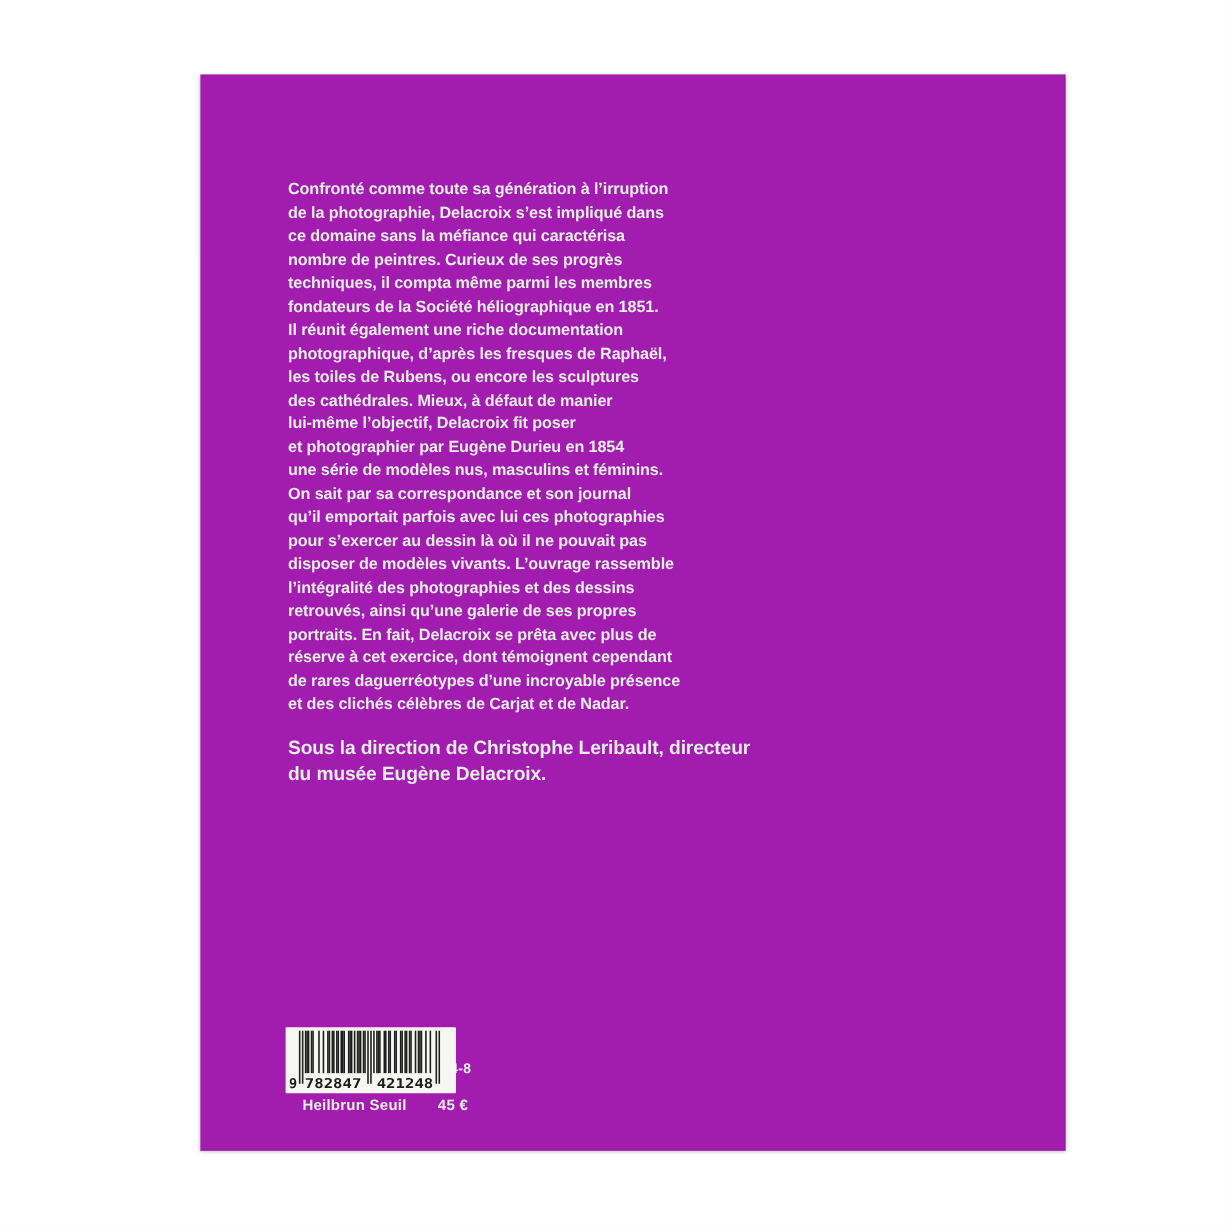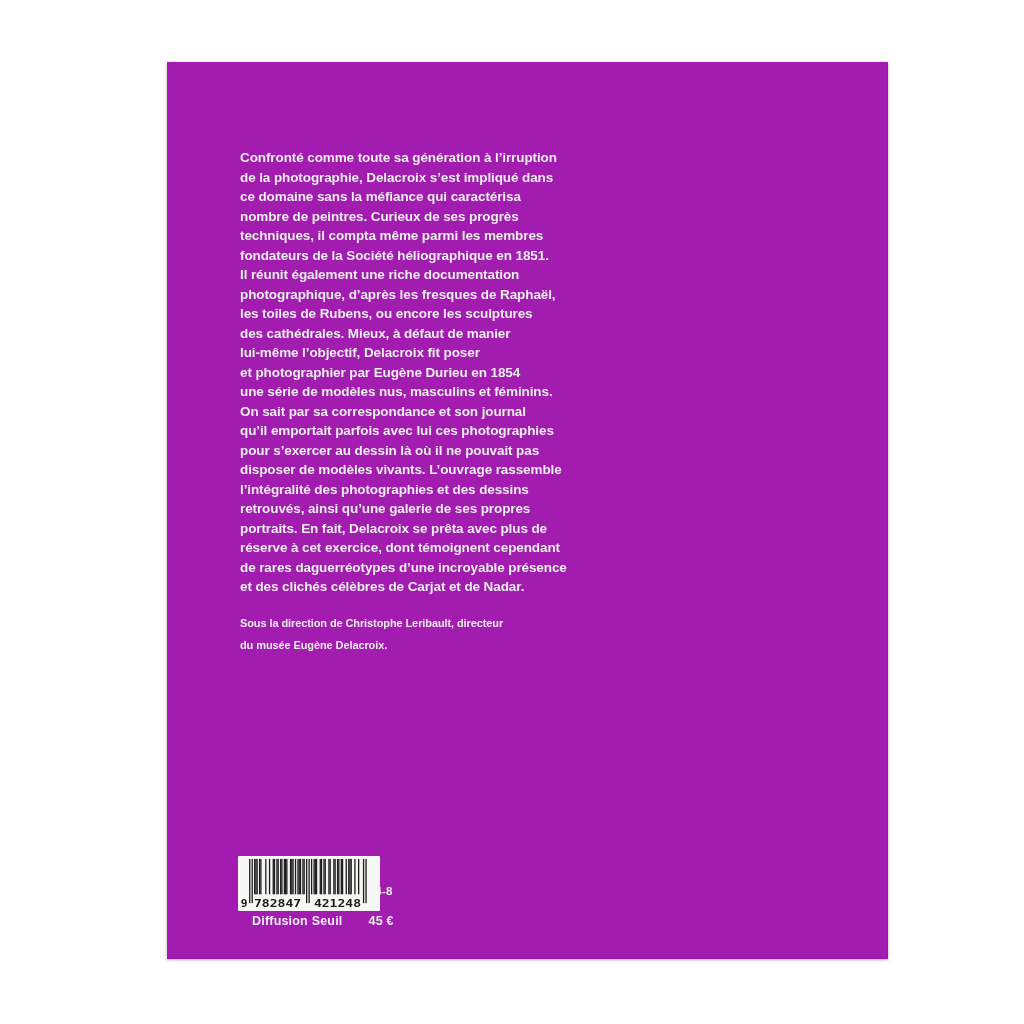--- a/index.html
+++ b/index.html
@@ -37,21 +37,21 @@
     left: 73px;
     top: 86px;
     width: 440px;
     font-size: 13.5px;
     line-height: 19.5px;
   }
   .credits-direction {
     left: 73px;
     top: 551px;
     width: 440px;
-    font-size: 11px;
+    font-size: 16px;
     line-height: 21.5px;
   }
   .credits-authors {
     left: 73px;
     top: 596px;
     width: 460px;
     font-size: 13.5px;
     line-height: 21.5px;
   }
   .isbn-label {
@@ -192,17 +192,17 @@
             <rect x="125.92" y="3" width="1.32" height="45"></rect>
             <rect x="128.44" y="3" width="1.32" height="45"></rect>
           </g>
         <text class="bc-digit" x="1.5" y="51.5">9</text>
         <text class="bc-digit" x="15" y="51.5" textLength="48" lengthAdjust="spacingAndGlyphs">782847</text>
         <text class="bc-digit" x="76" y="51.5" textLength="48" lengthAdjust="spacingAndGlyphs">421248</text>
       </svg>
     </div>
 
     <div class="diffusion-row">
-      <span>Diffusion Seuil</span><span class="price">45 €</span>
+      <span>Heilbrun Seuil</span><span class="price">45 €</span>
     </div>
 
   </div>
 </div>
 
 </body></html>

